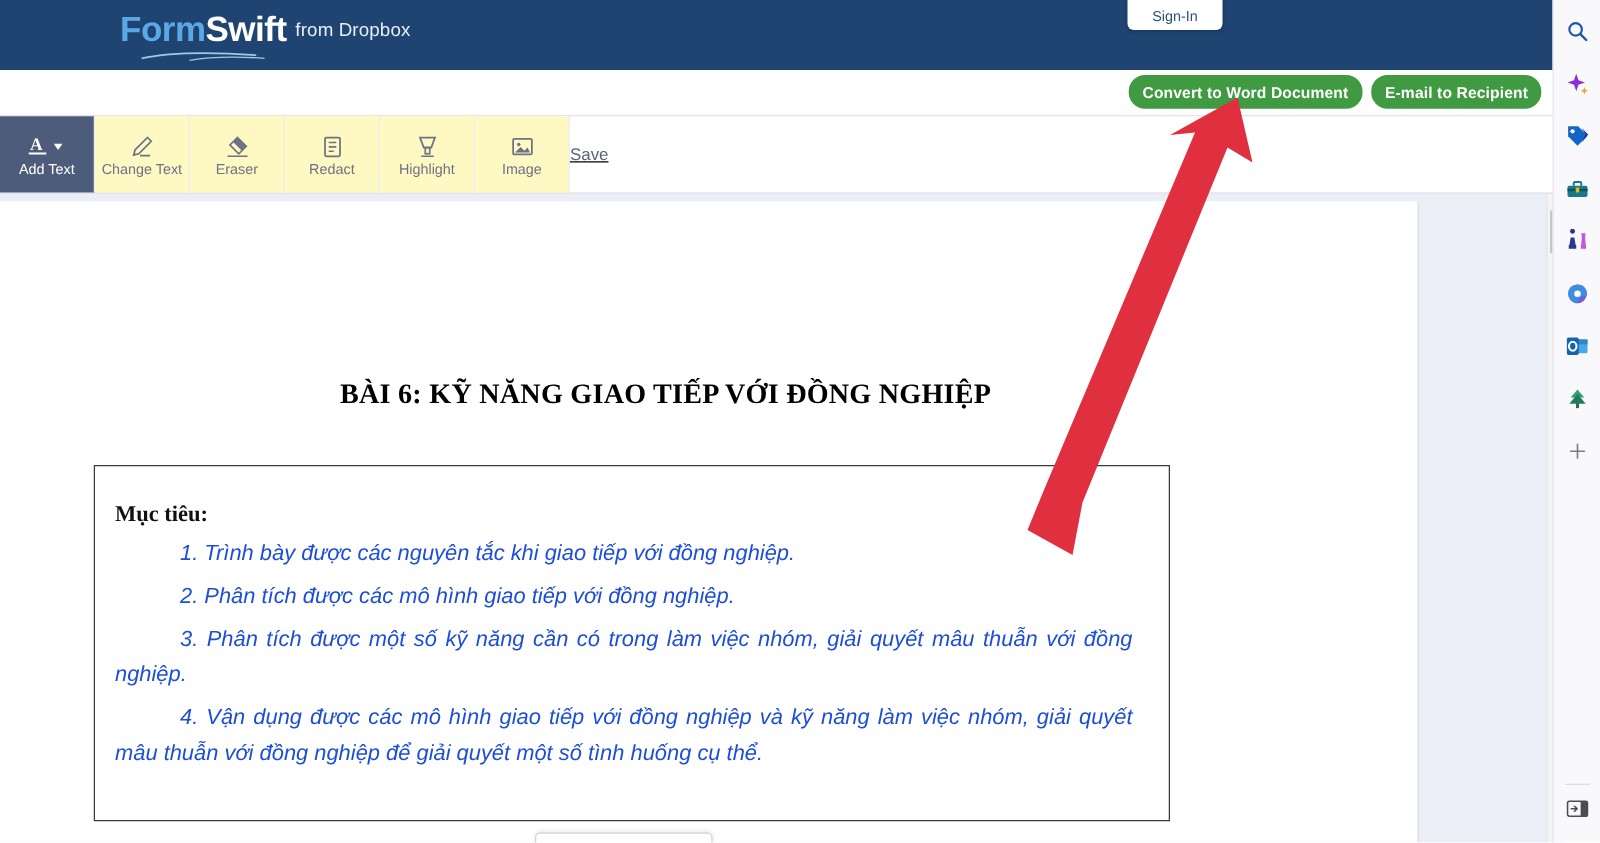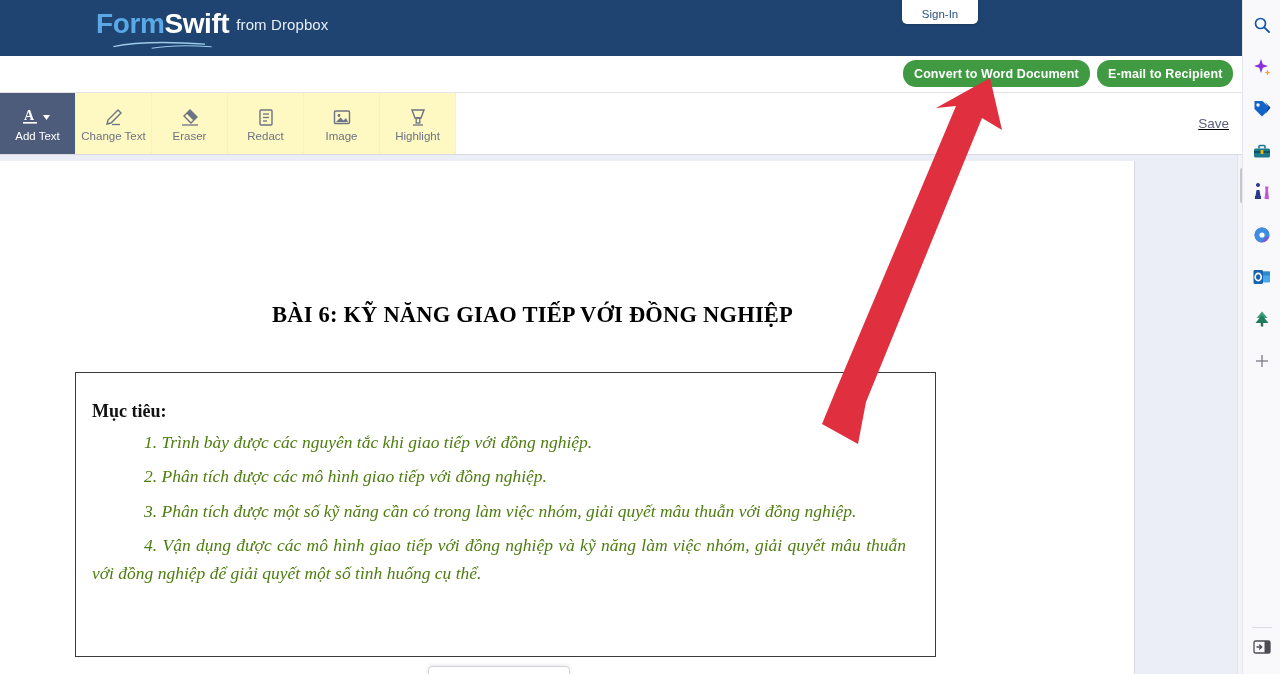--- a/index.html
+++ b/index.html
@@ -175,21 +175,21 @@
   }
   .tool-label {
     font-size: 11.5px;
     line-height: 1;
     white-space: nowrap;
   }
   .toolbar-rest {
     flex: 1 1 auto;
     display: flex;
     align-items: center;
-    justify-content: flex-end;
+    justify-content: flex-start;
     padding-right: 22px;
     border-right: 1px solid #e1e1e8;
     text-decoration: underline;
   }
   .save-link {
     font-size: 13.5px;
     color: #5c6178;
     cursor: pointer;
   }
 
@@ -229,24 +229,24 @@
     background: #ffffff;
   }
   .doc-h {
     font-family: "Liberation Serif", serif;
     font-weight: bold;
     font-size: 18px;
     color: #111;
     margin: 0 0 6px 0;
   }
   .doc-p {
-    font-family: Liberation Serif, serif;
+    font-family: Liberation Sans, sans-serif;
     font-style: italic;
     font-size: 17.5px;
-    color: #4d7c0f;
+    color: #1d4ed8;
     margin: 0 11px 6px 0;
     text-indent: 52px;
     line-height: 1.62;
     text-align: justify;
   }
 
   
   .doc-scrollbar {
     position: absolute;
     right: 0; top: 0;
@@ -358,37 +358,37 @@
             <line x1="8" y1="10.5" x2="14" y2="10.5" stroke="#6d7285" stroke-width="1.3"></line>
             <line x1="8" y1="14" x2="12" y2="14" stroke="#6d7285" stroke-width="1.3"></line>
           </svg>
         </span>
         <span class="tool-label">Redact</span>
       </div>
 
       <div class="tool">
         <span class="tool-icon">
           <svg width="22" height="20" viewBox="0 0 22 20">
+            <path d="M5 3 L17 3 L14 11 L8 11 Z" fill="none" stroke="#6d7285" stroke-width="1.4"></path>
+            <rect x="9.2" y="11" width="3.6" height="5" fill="none" stroke="#6d7285" stroke-width="1.3"></rect>
+            <line x1="6" y1="18" x2="16" y2="18" stroke="#6d7285" stroke-width="1.3"></line>
+          </svg>
+        </span>
+        <span class="tool-label">Highlight</span>
+      </div>
+
+      <div class="tool">
+        <span class="tool-icon">
+          <svg width="22" height="20" viewBox="0 0 22 20">
             <rect x="3.5" y="4" width="15" height="12.5" fill="none" stroke="#6d7285" stroke-width="1.4" rx="1"></rect>
             <circle cx="8" cy="8.5" r="1.4" fill="#6d7285"></circle>
             <path d="M5 15 L9.5 10.5 L12.5 13.5 L15 11 L17 15 Z" fill="#6d7285"></path>
           </svg>
         </span>
         <span class="tool-label">Image</span>
-      </div>
-
-      <div class="tool">
-        <span class="tool-icon">
-          <svg width="22" height="20" viewBox="0 0 22 20">
-            <path d="M5 3 L17 3 L14 11 L8 11 Z" fill="none" stroke="#6d7285" stroke-width="1.4"></path>
-            <rect x="9.2" y="11" width="3.6" height="5" fill="none" stroke="#6d7285" stroke-width="1.3"></rect>
-            <line x1="6" y1="18" x2="16" y2="18" stroke="#6d7285" stroke-width="1.3"></line>
-          </svg>
-        </span>
-        <span class="tool-label">Highlight</span>
       </div>
 
 
       <div class="toolbar-rest">
         <span class="save-link">Save</span>
       </div>
     </div>
 
     <div class="doc-canvas">
 

